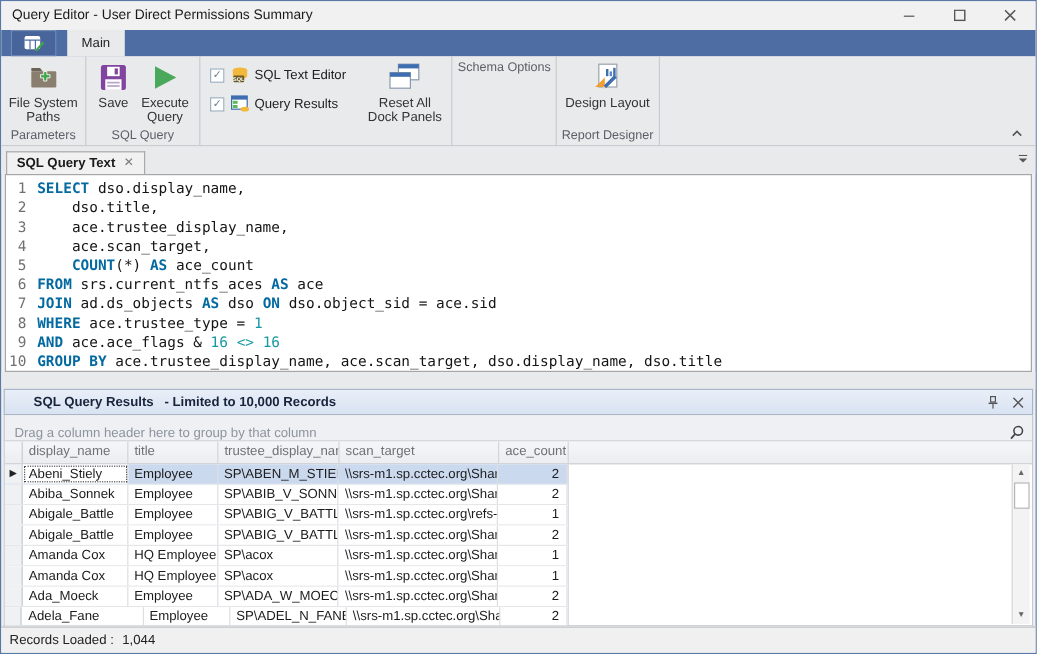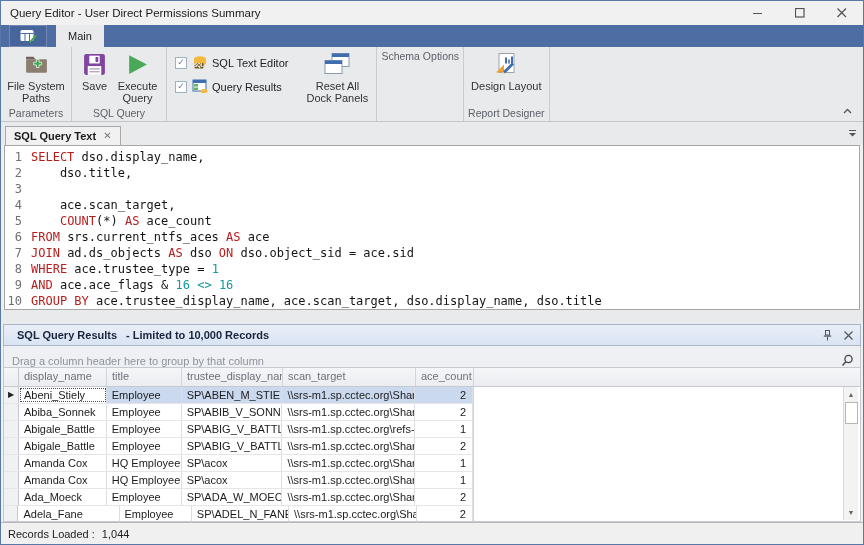--- a/index.html
+++ b/index.html
@@ -34,28 +34,28 @@
   
   .doc-tabs{height:23px;background:#e9eaec;display:flex;align-items:flex-end;padding-left:4px;position:relative;flex:0 0 auto;}
   .doc-tab{height:19px;background:#f1f1f1;border:1px solid #a9a9a9;border-bottom:none;display:flex;align-items:center;padding:0 8px;}
   .doc-tab .dlabel{font-size:11px;font-weight:bold;color:#1a1a1a;}
   .doc-tab .dclose{margin-left:7px;color:#777;font-size:10px;line-height:10px;}
   .doc-dropdown{position:absolute;right:6px;bottom:4px;}
   
   .editor{height:165px;margin:0 3px;background:#fff;border:1px solid #a6a6a6;overflow:hidden;flex:0 0 auto;padding-top:3px;}
   .code-line{display:flex;font-family:"DejaVu Sans Mono", monospace;font-size:12px;line-height:16px;height:16px;white-space:pre;}
   .lnum{width:26px;text-align:right;padding-right:9px;color:#707070;flex:0 0 auto;}
-  .tok-kw{color:#b91c1c;}
+  .tok-kw{color:#0369a1;font-weight:bold;}
   .tok-num{color:#15989f;}
   .tok-op{color:#15989f;}
   .tok-pl{color:#141414;}
   .splitter{height:14px;background:#e9eaec;flex:0 0 auto;}
   
   .results-header{height:22px;margin:0 2px;background:linear-gradient(#e9eff8,#d9e3f2);border:1px solid #a9b6ca;display:flex;align-items:center;flex:0 0 auto;}
-  .results-title{flex:1;font-size:11px;font-weight:bold;color:#18243c;padding-left:13px;display:flex;gap:9px;}
+  .results-title{flex:1;font-size:11px;font-weight:bold;color:#18243c;padding-left:24px;display:flex;gap:9px;}
   .hdr-btn{width:18px;height:16px;display:flex;align-items:center;justify-content:center;margin-right:3px;color:#555;}
   .groupby{height:22px;margin:0 2px;background:#eef0f3;border:1px solid #c6cad0;border-top:none;display:flex;align-items:flex-end;flex:0 0 auto;}
   .groupby .ghint{flex:1;font-size:11px;color:#8d949e;padding-left:8px;}
   .groupby .gsearch{margin-right:6px;display:flex;}
   
   .grid{margin:0 2px;border:1px solid #c6cad0;border-top:none;background:#fff;position:relative;flex:1;overflow:hidden;}
   .grid-header{display:flex;height:19px;background:linear-gradient(#f5f6f8,#ecedf0);border-bottom:1px solid #c6cad0;}
   .hcell{font-size:11px;color:#6d7278;padding:2px 0 0 5px;border-right:1px solid #d2d5d9;overflow:hidden;white-space:nowrap;}
   .hcell.ind{border-right:1px solid #c6cad0;background:transparent;}
   .grid-body{width:470px;border-right:1px solid #d2d5d9;}
@@ -232,21 +232,21 @@
           <rect x="1" y="0" width="7" height="1" fill="#555"></rect>
           <path d="M1 3 L4.5 6.5 L8 3 Z" fill="#555"></path>
         </svg>
     </div>
   </div>
 
   <div class="editor">
     <div>
         <div class="code-line"><span class="lnum">1</span><span class="tok-kw">SELECT</span><span class="tok-pl"> dso.display_name,</span></div>
         <div class="code-line"><span class="lnum">2</span><span class="tok-pl">    dso.title,</span></div>
-        <div class="code-line"><span class="lnum">3</span></div>
+        <div class="code-line"><span class="lnum">3</span><span class="tok-pl">    ace.trustee_display_name,</span></div>
         <div class="code-line"><span class="lnum">4</span><span class="tok-pl">    ace.scan_target,</span></div>
         <div class="code-line"><span class="lnum">5</span><span class="tok-pl">    </span><span class="tok-kw">COUNT</span><span class="tok-pl">(*) </span><span class="tok-kw">AS</span><span class="tok-pl"> ace_count</span></div>
         <div class="code-line"><span class="lnum">6</span><span class="tok-kw">FROM</span><span class="tok-pl"> srs.current_ntfs_aces </span><span class="tok-kw">AS</span><span class="tok-pl"> ace</span></div>
         <div class="code-line"><span class="lnum">7</span><span class="tok-kw">JOIN</span><span class="tok-pl"> ad.ds_objects </span><span class="tok-kw">AS</span><span class="tok-pl"> dso </span><span class="tok-kw">ON</span><span class="tok-pl"> dso.object_sid = ace.sid</span></div>
         <div class="code-line"><span class="lnum">8</span><span class="tok-kw">WHERE</span><span class="tok-pl"> ace.trustee_type = </span><span class="tok-num">1</span></div>
         <div class="code-line"><span class="lnum">9</span><span class="tok-kw">AND</span><span class="tok-pl"> ace.ace_flags &amp; </span><span class="tok-num">16</span><span class="tok-pl"> </span><span class="tok-op">&lt;&gt;</span><span class="tok-pl"> </span><span class="tok-num">16</span></div>
         <div class="code-line"><span class="lnum">10</span><span class="tok-kw">GROUP BY</span><span class="tok-pl"> ace.trustee_display_name, ace.scan_target, dso.display_name, dso.title</span></div>
       </div>
   </div>
 

